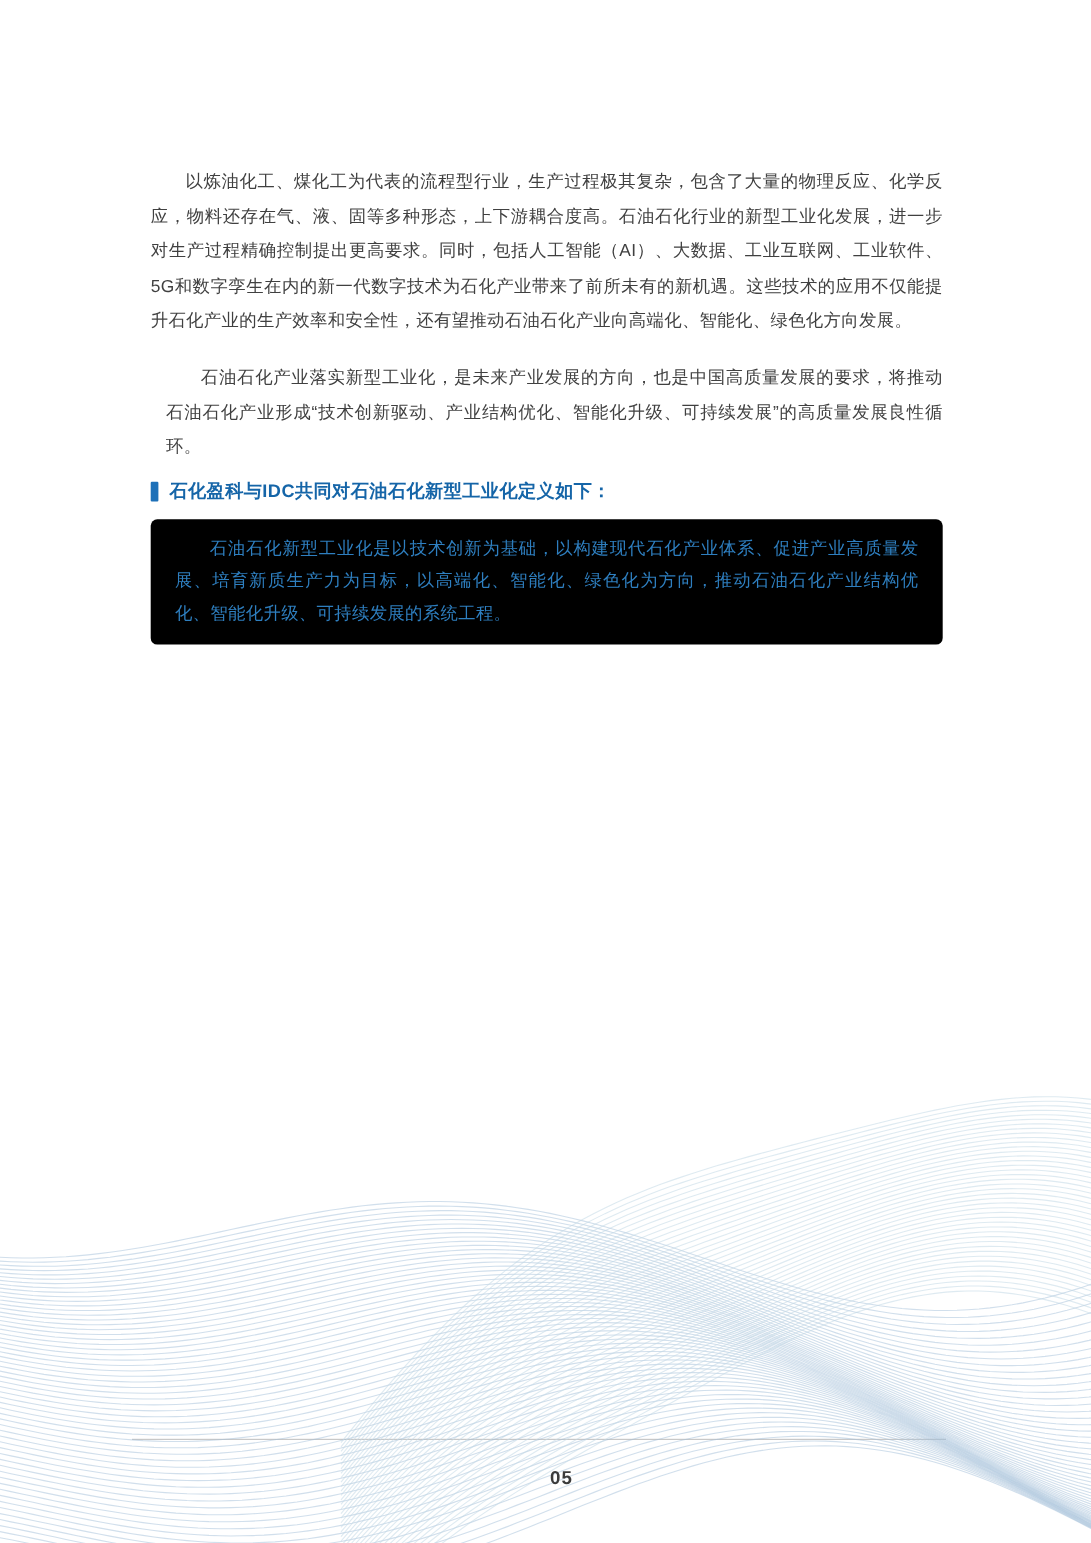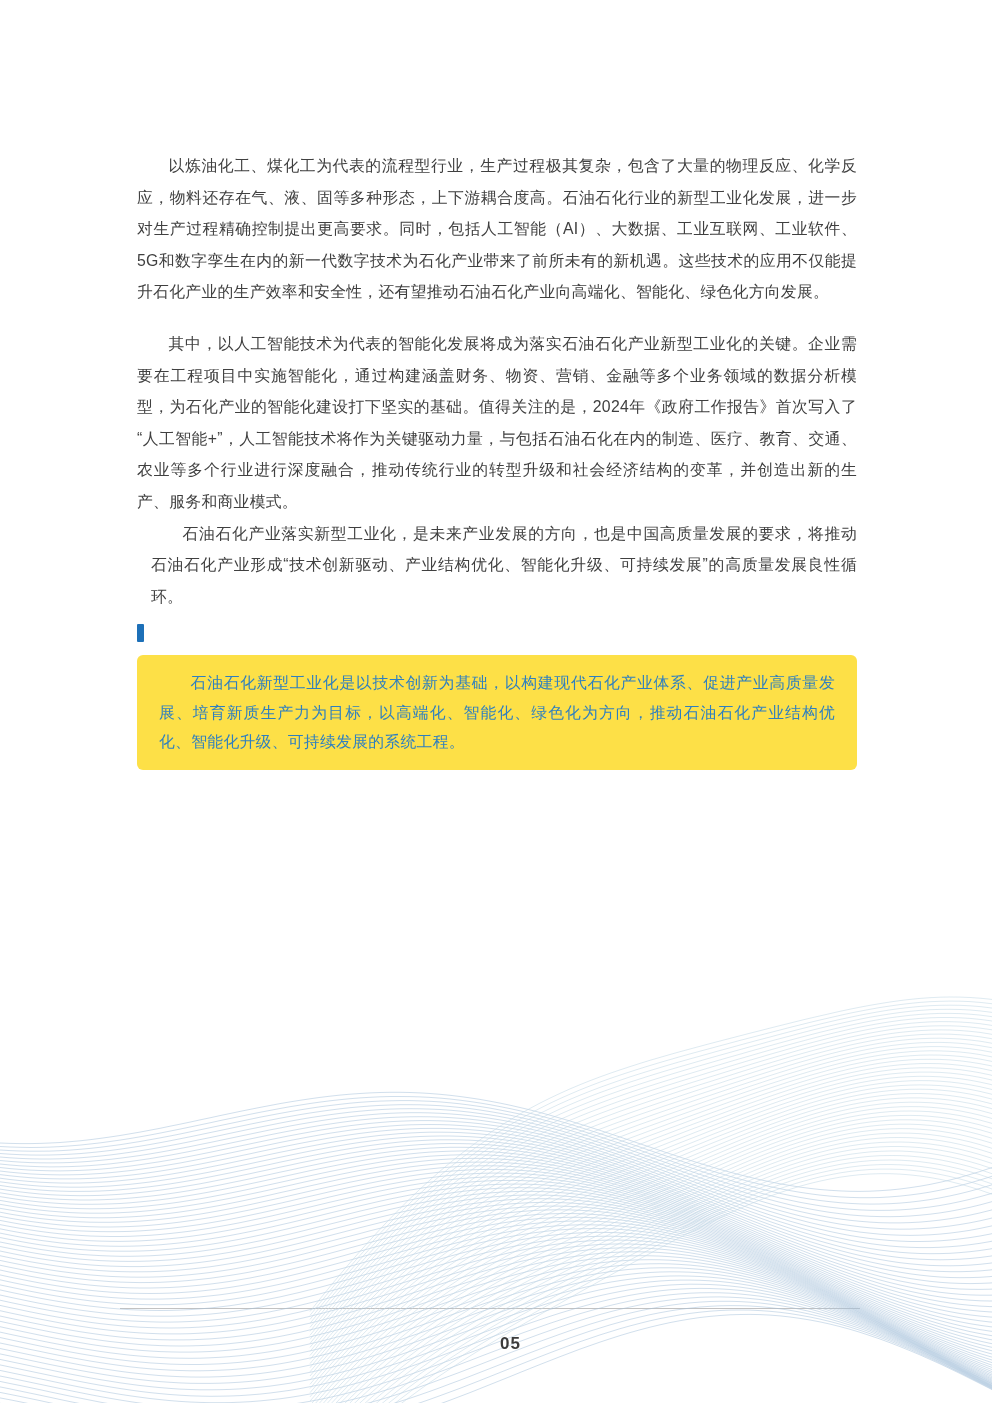--- a/index.html
+++ b/index.html
@@ -42,21 +42,21 @@
     border-radius:1px;
     flex:0 0 auto;
   }
   .callout-text{
     font-size:16.5px;line-height:24px;
     font-weight:700;
     color:#1565a8;
     letter-spacing:0.4px;
   }
   .definition-box{
-    background:#fde047;
+    background:#000000;
     border-radius:6px;
     padding:13px 22px;
   }
   .definition-text{
     margin:0;
     font-size:15.8px;line-height:29.5px;
     color:#2e7fc0;
     text-align:justify;
     text-indent:2em;
     letter-spacing:0.3px;
@@ -85,27 +85,27 @@
 </style>
 </head>
 <body>
 
 <div class="page">
 
   <main class="content">
 
     <p class="body-para">以炼油化工、煤化工为代表的流程型行业，生产过程极其复杂，包含了大量的物理反应、化学反应，物料还存在气、液、固等多种形态，上下游耦合度高。石油石化行业的新型工业化发展，进一步对生产过程精确控制提出更高要求。同时，包括人工智能（AI）、大数据、工业互联网、工业软件、5G和数字孪生在内的新一代数字技术为石化产业带来了前所未有的新机遇。这些技术的应用不仅能提升石化产业的生产效率和安全性，还有望推动石油石化产业向高端化、智能化、绿色化方向发展。</p>
 
-    <p class="body-para last">其中，以人工智能技术为代表的智能化发展将成为落实石油石化产业新型工业化的关键。企业需要在工程项目中实施智能化，通过构建涵盖财务、物资、营销、金融等多个业务领域的数据分析模型，为石化产业的智能化建设打下坚实的基础。值得关注的是，2024年《政府工作报告》首次写入了“人工智能+”，人工智能技术将作为关键驱动力量，与包括石油石化在内的制造、医疗、教育、交通、农业等多个行业进行深度融合，推动传统行业的转型升级和社会经济结构的变革，并创造出新的生产、服务和商业模式。</p>
 
 
     <p class="body-para para-three">石油石化产业落实新型工业化，是未来产业发展的方向，也是中国高质量发展的要求，将推动石油石化产业形成“技术创新驱动、产业结构优化、智能化升级、可持续发展”的高质量发展良性循环。</p>
 
     <div class="callout">
       <span class="callout-bar"></span>
+      <span class="callout-text">石化盈科与IDC共同对石油石化新型工业化定义如下：</span>
     </div>
 
     <div class="definition-box">
       <p class="definition-text">石油石化新型工业化是以技术创新为基础，以构建现代石化产业体系、促进产业高质量发展、培育新质生产力为目标，以高端化、智能化、绿色化为方向，推动石油石化产业结构优化、智能化升级、可持续发展的系统工程。</p>
     </div>
 
   </main>
 
   <div class="footer-line"></div>
 

